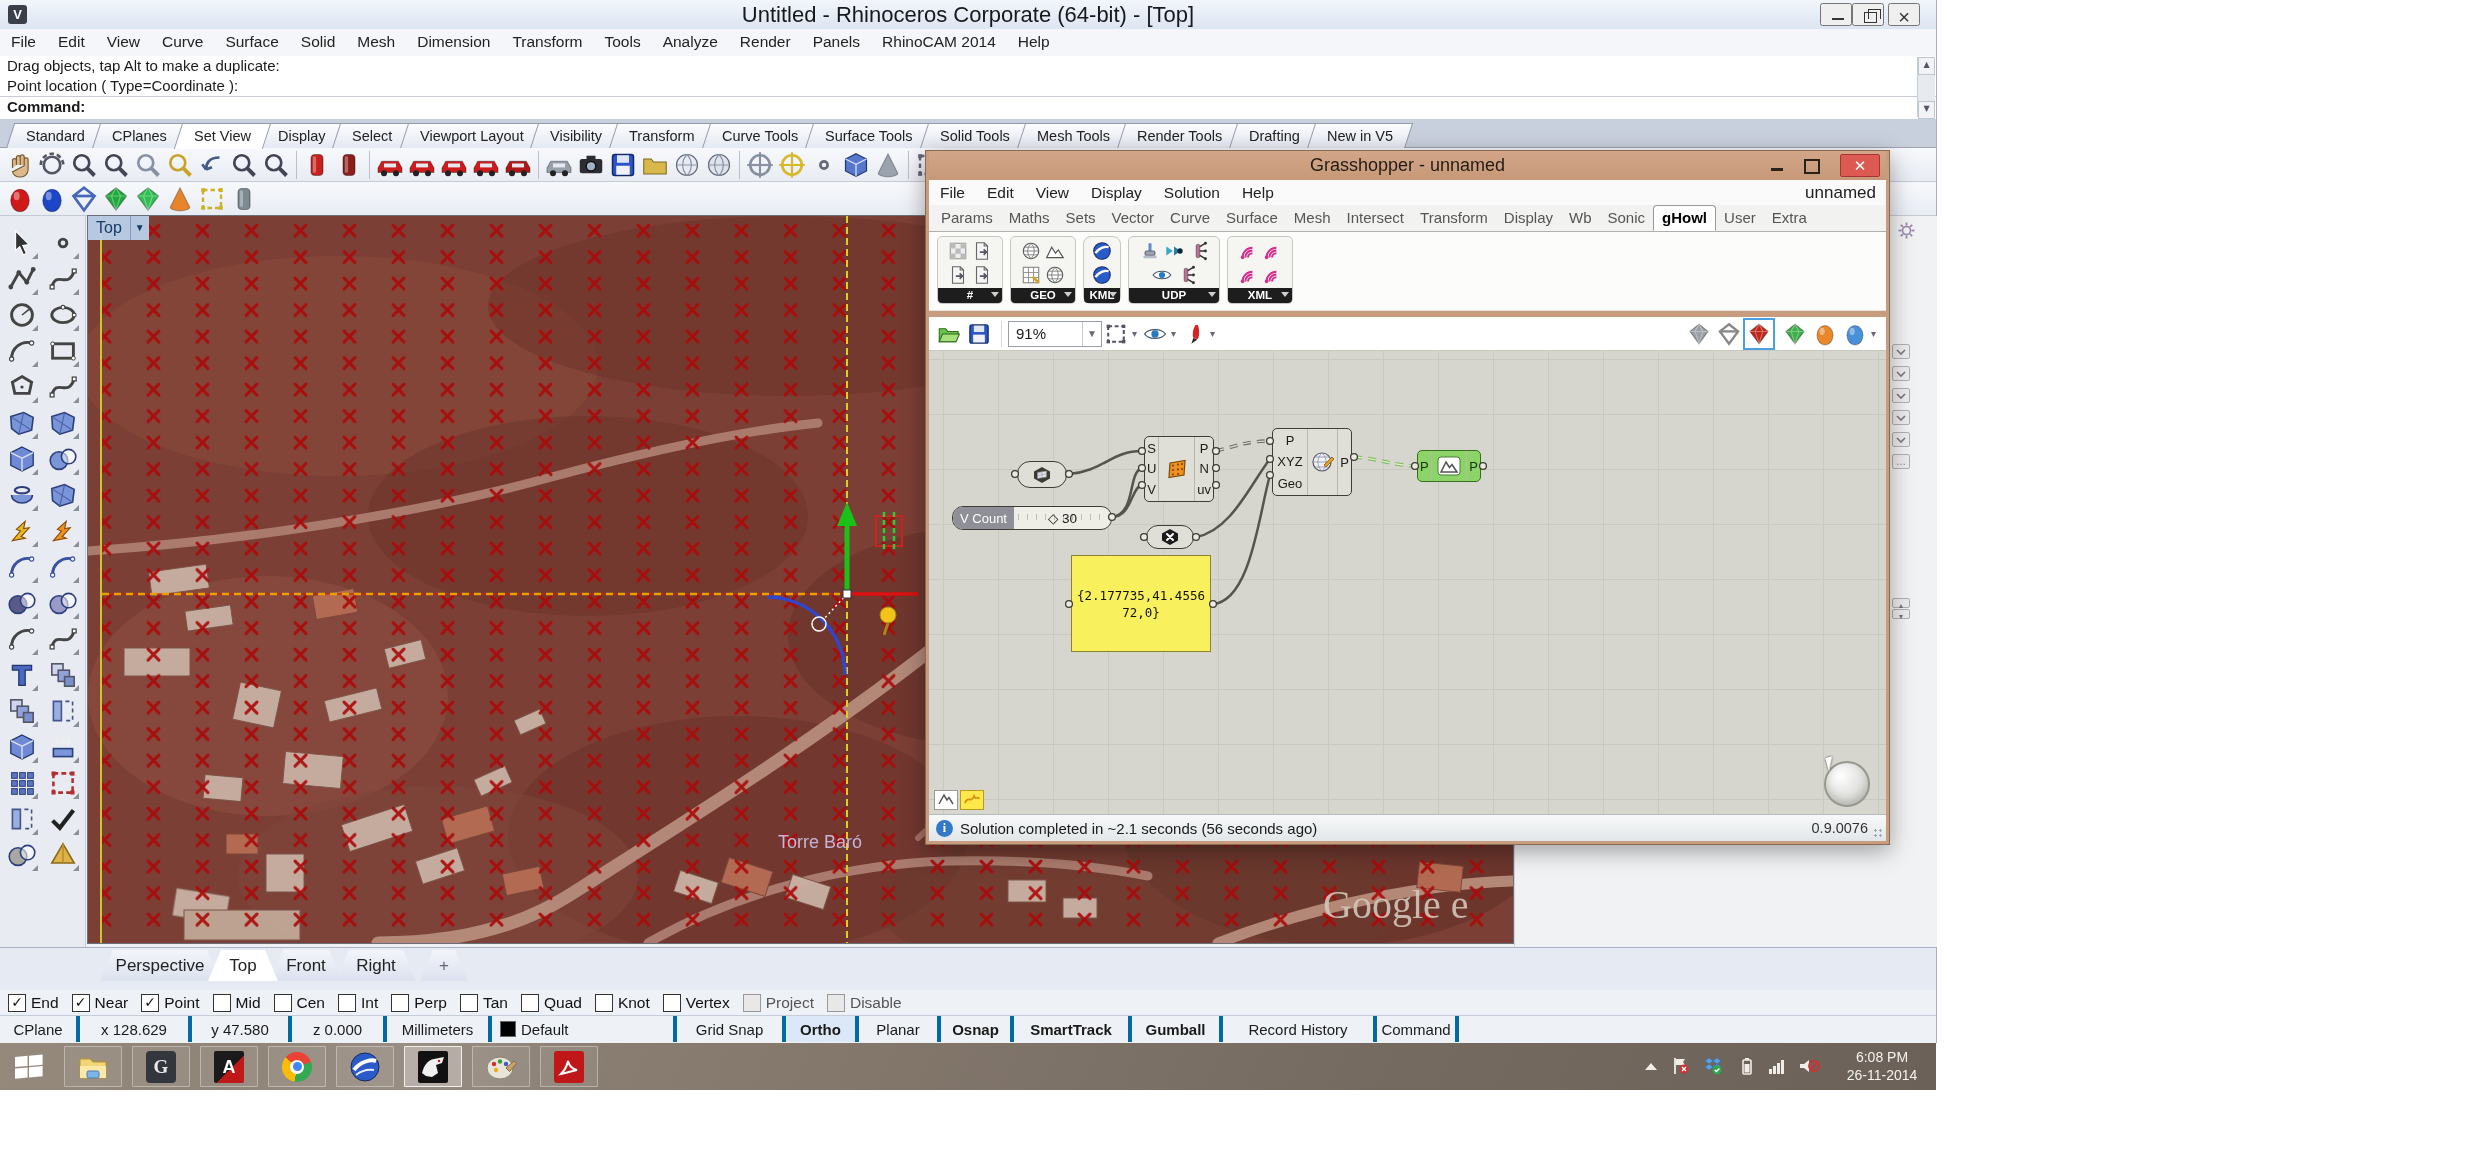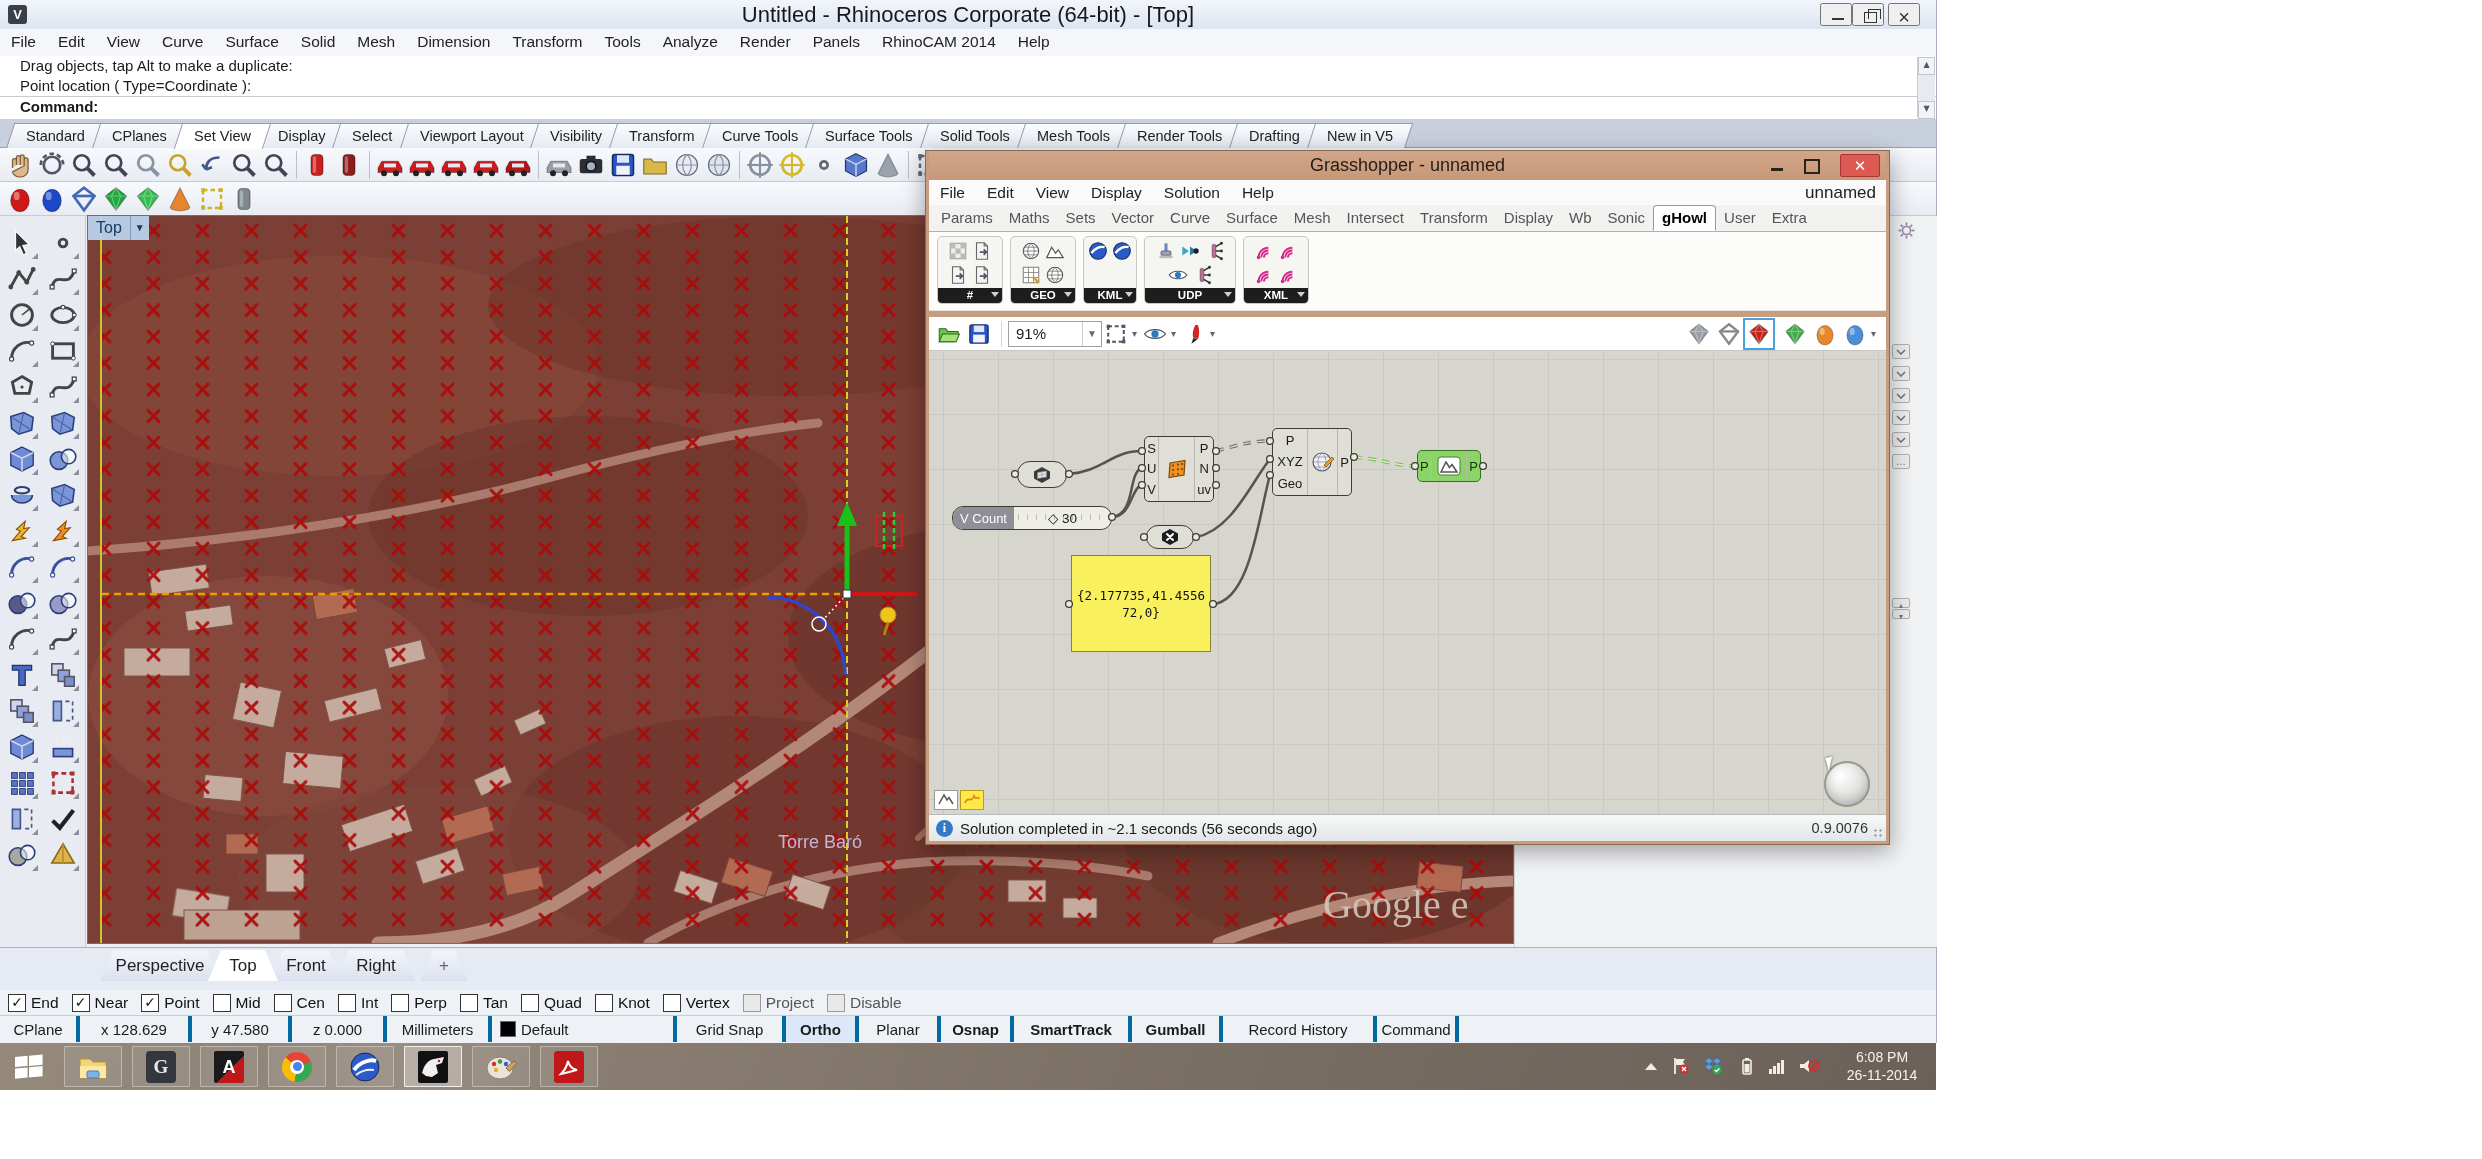--- a/index.html
+++ b/index.html
@@ -13,21 +13,21 @@
   .app-ico{position:absolute;left:8px;top:5px;width:19px;height:19px;background:#3a3f4a;border-radius:3px;
       color:#fff;font-size:13px;font-weight:bold;text-align:center;line-height:19px;}
   .winbtn{position:absolute;top:3px;width:32px;height:23px;text-align:center;color:#333;}
   .winbtn .bar{position:absolute;left:10px;top:13px;width:12px;height:2px;background:#333;}
   .winbtn .sq{position:absolute;left:10px;top:7px;width:11px;height:9px;border:1.5px solid #333;background:transparent;}
   .winbtn .sq2{position:absolute;left:14px;top:4px;width:11px;height:9px;border:1.5px solid #333;border-bottom:none;}
   .winbtn .x{font-size:20px;line-height:22px;display:block;}
   .r-menubar{position:absolute;left:0;top:29px;width:1936px;height:27px;background:#f4f6f9;border-bottom:1px solid #d4d9e2;}
   .menu-item{display:inline-block;padding:0 11px;line-height:26px;font-size:15.5px;color:#222;}
   .r-cmd{position:absolute;left:0;top:56px;width:1936px;height:63px;background:#fff;border-bottom:2px solid #aab0bc;font-size:15px;}
-  .cmdline{padding:0 20px;line-height:20px;white-space:nowrap;}
+  .cmdline{padding:0 7px;line-height:20px;white-space:nowrap;}
   .cmdline.b{font-weight:bold;border-top:1px solid #c6cbd4;}
   .cmd-scroll{position:absolute;right:1px;top:1px;width:17px;height:60px;background:#e7eaef;border-left:1px solid #c8ccd4;}
   .cmd-scroll .sb{height:16px;background:#f2f3f6;border:1px solid #c2c6cf;text-align:center;font-size:8px;line-height:14px;color:#556;font-family:"DejaVu Sans",sans-serif;}
   .r-tabrow{position:absolute;left:0;top:119px;width:1936px;height:29px;background:#c9d0dd;border-bottom:1px solid #9aa2b2;white-space:nowrap;padding-left:10px;box-sizing:border-box;}
   .rtab{display:inline-block;height:25px;margin-top:4px;margin-right:-5px;padding:0 15px;
       background:linear-gradient(#fbfcfe,#e4e8f1);border:1px solid #939bae;border-bottom:none;
       transform:skewX(-18deg);line-height:24px;font-size:14.5px;color:#222;}
   .rtab>span{display:inline-block;transform:skewX(18deg);}
   .rtab.active{background:#fff;position:relative;z-index:2;}
   .r-toolbar{position:absolute;left:0;width:1936px;background:linear-gradient(#f7f9fc,#e8ecf3);border-bottom:1px solid #c4cad6;white-space:nowrap;padding-left:4px;box-sizing:border-box;}
@@ -861,21 +861,21 @@
                   <path d="M3 7.7h14M3 12.3h14M7.7 3v14M12.3 3v14" stroke="#888" stroke-width=".8"></path>
                   <path d="M11.5 11.5 l5.5 5.5" stroke="#d8a018" stroke-width="2.4"></path>
                 </svg></button>
               <button class="pgi"><svg viewBox="0 0 20 20" width="100%" height="100%">
                   <circle cx="10" cy="10" r="7" fill="#fff" stroke="#555"></circle>
                   <path d="M3 10h14M10 3a9.5 9.5 0 0 1 0 14M10 3a9.5 9.5 0 0 0 0 14M4.5 6.5h11M4.5 13.5h11" stroke="#777" fill="none" stroke-width=".8"></path>
                 </svg></button>
             </div>
             <div class="plabel"><span>GEO</span><span class="car"></span></div>
           </div>
-          <div class="pgroup" style="width: 54px;">
+          <div class="pgroup" style="width: 38px; border-radius: 8px;">
             <div class="icons">
               <button class="pgi"><svg viewBox="0 0 20 20" width="100%" height="100%">
                   <circle cx="10" cy="10" r="7.5" fill="#2b5bc8" stroke="#14295e"></circle>
                   <path d="M4 12c3-4.5 8-6.5 12-5.5" stroke="#fff" stroke-width="2.2" fill="none"></path>
                 </svg></button>
               <button class="pgi"><svg viewBox="0 0 20 20" width="100%" height="100%">
                   <circle cx="10" cy="10" r="7.5" fill="#2b5bc8" stroke="#14295e"></circle>
                   <path d="M4 12c3-4.5 8-6.5 12-5.5" stroke="#fff" stroke-width="2.2" fill="none"></path>
                 </svg></button>
             </div>

